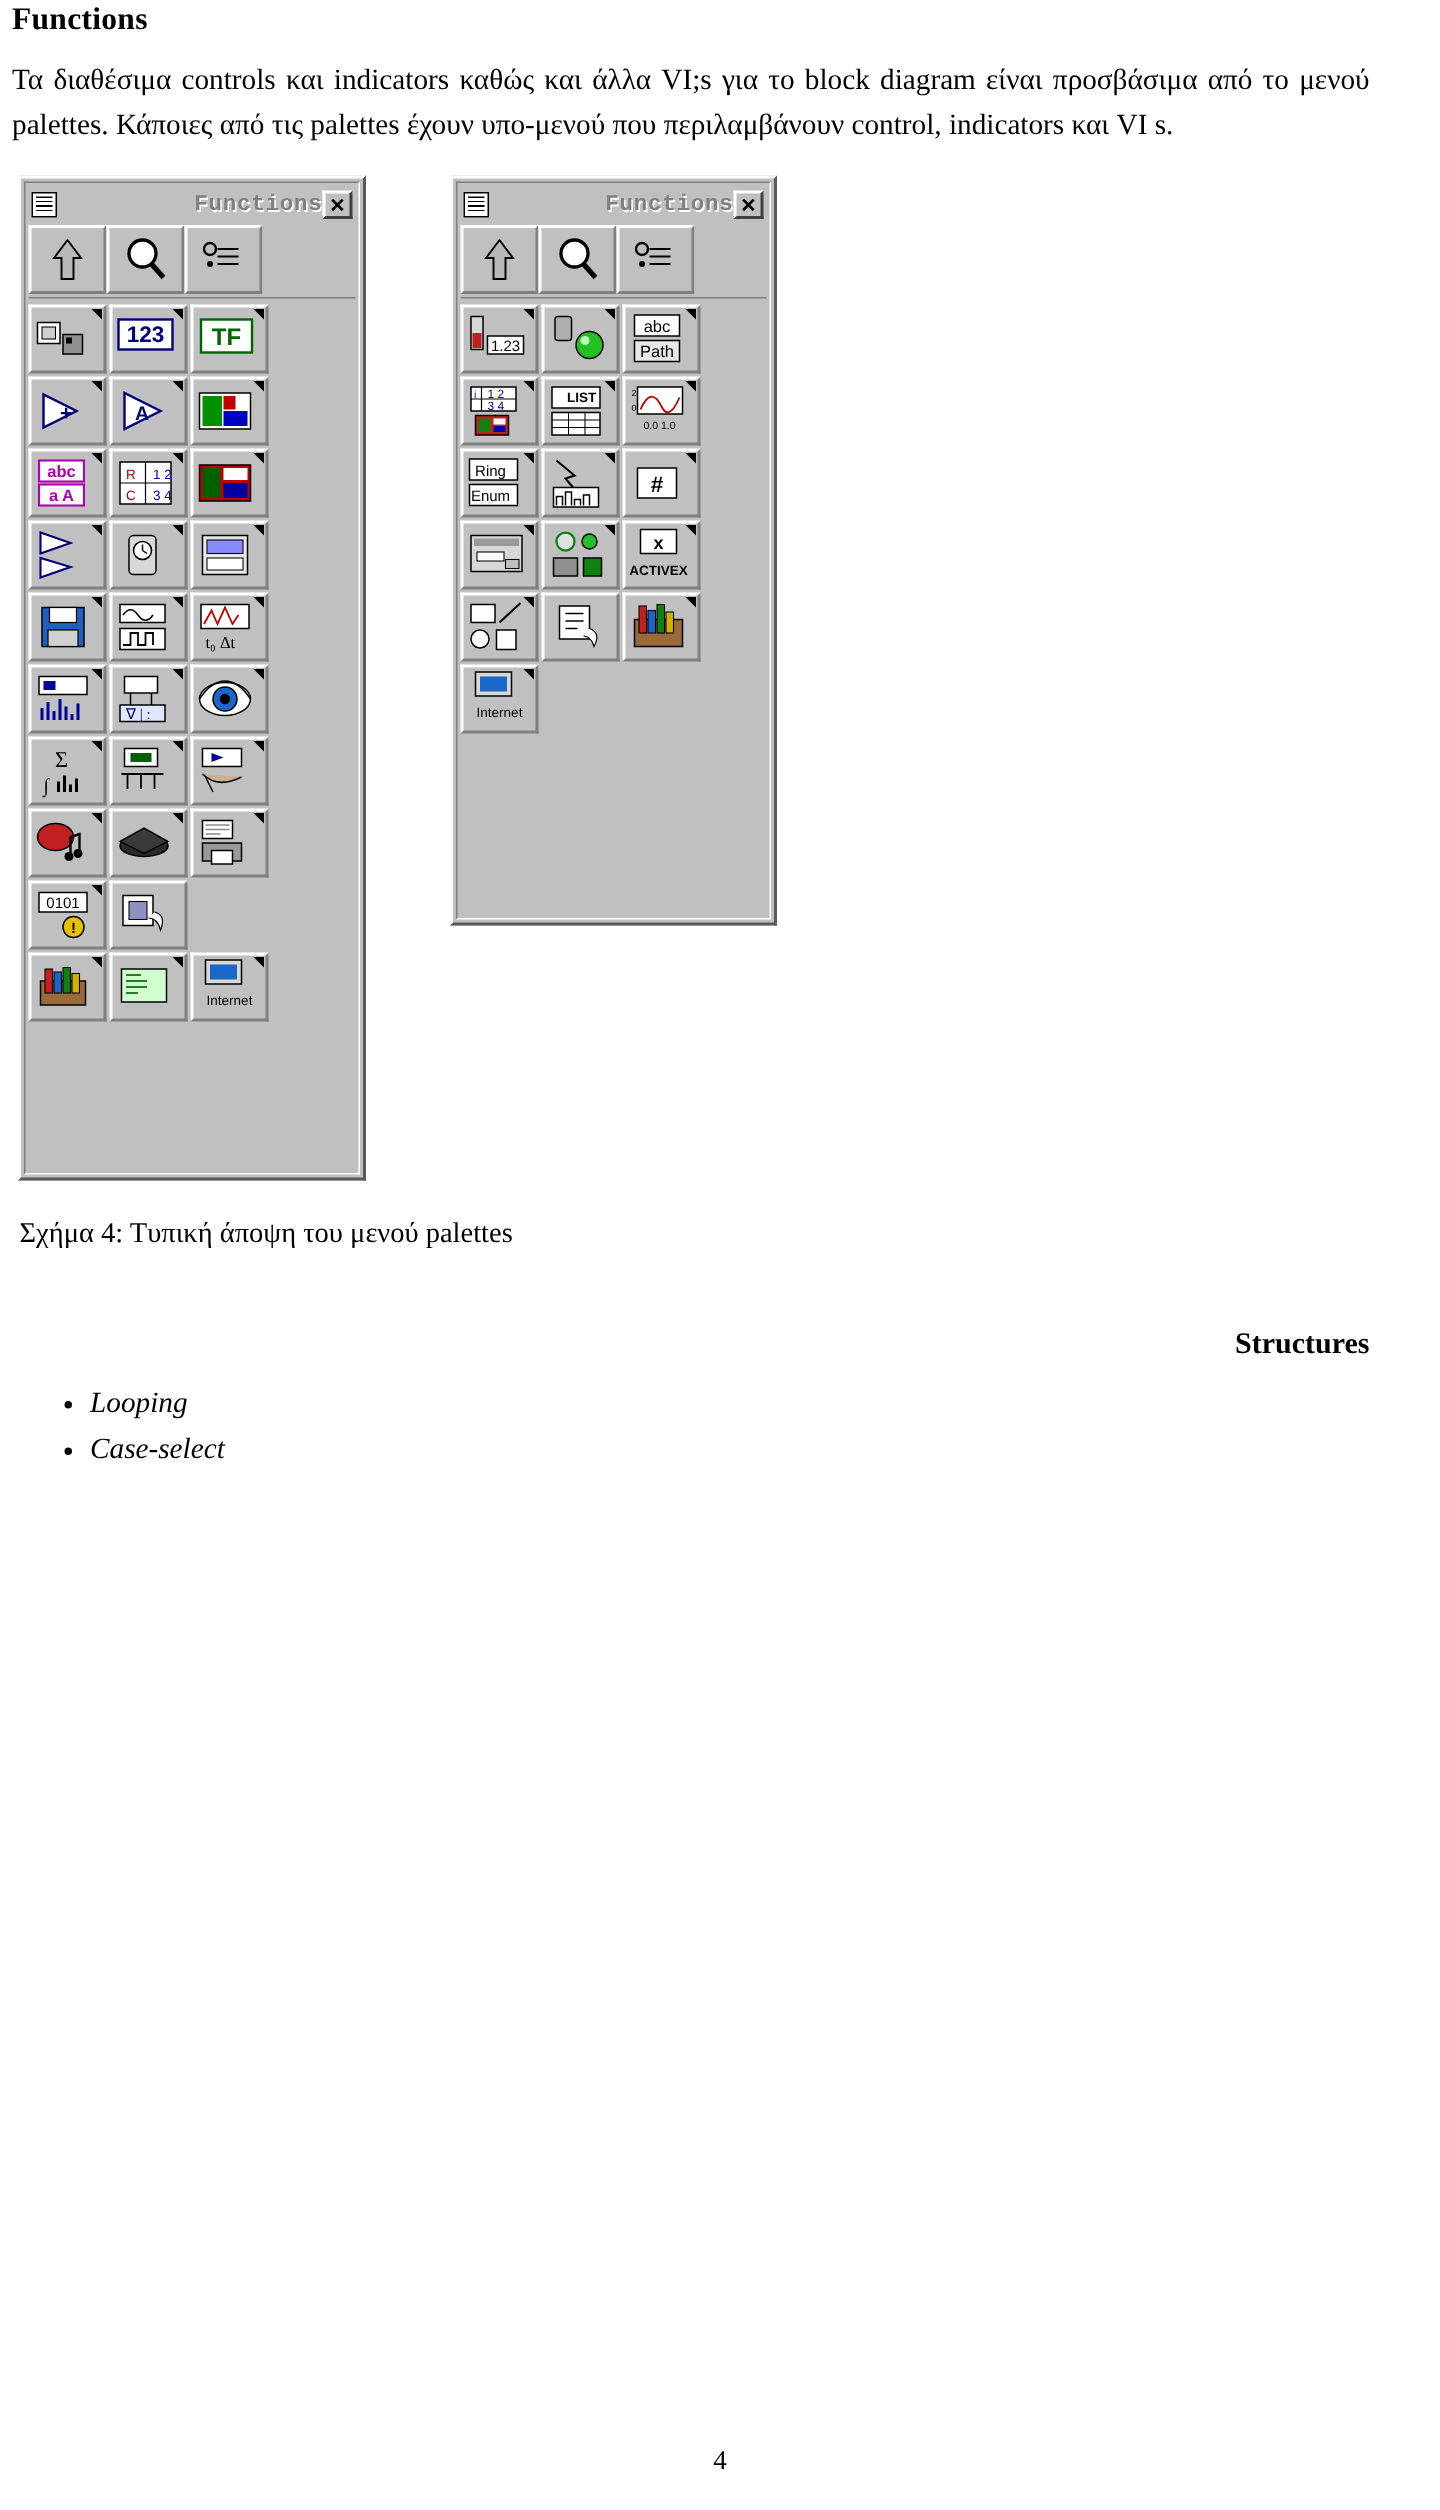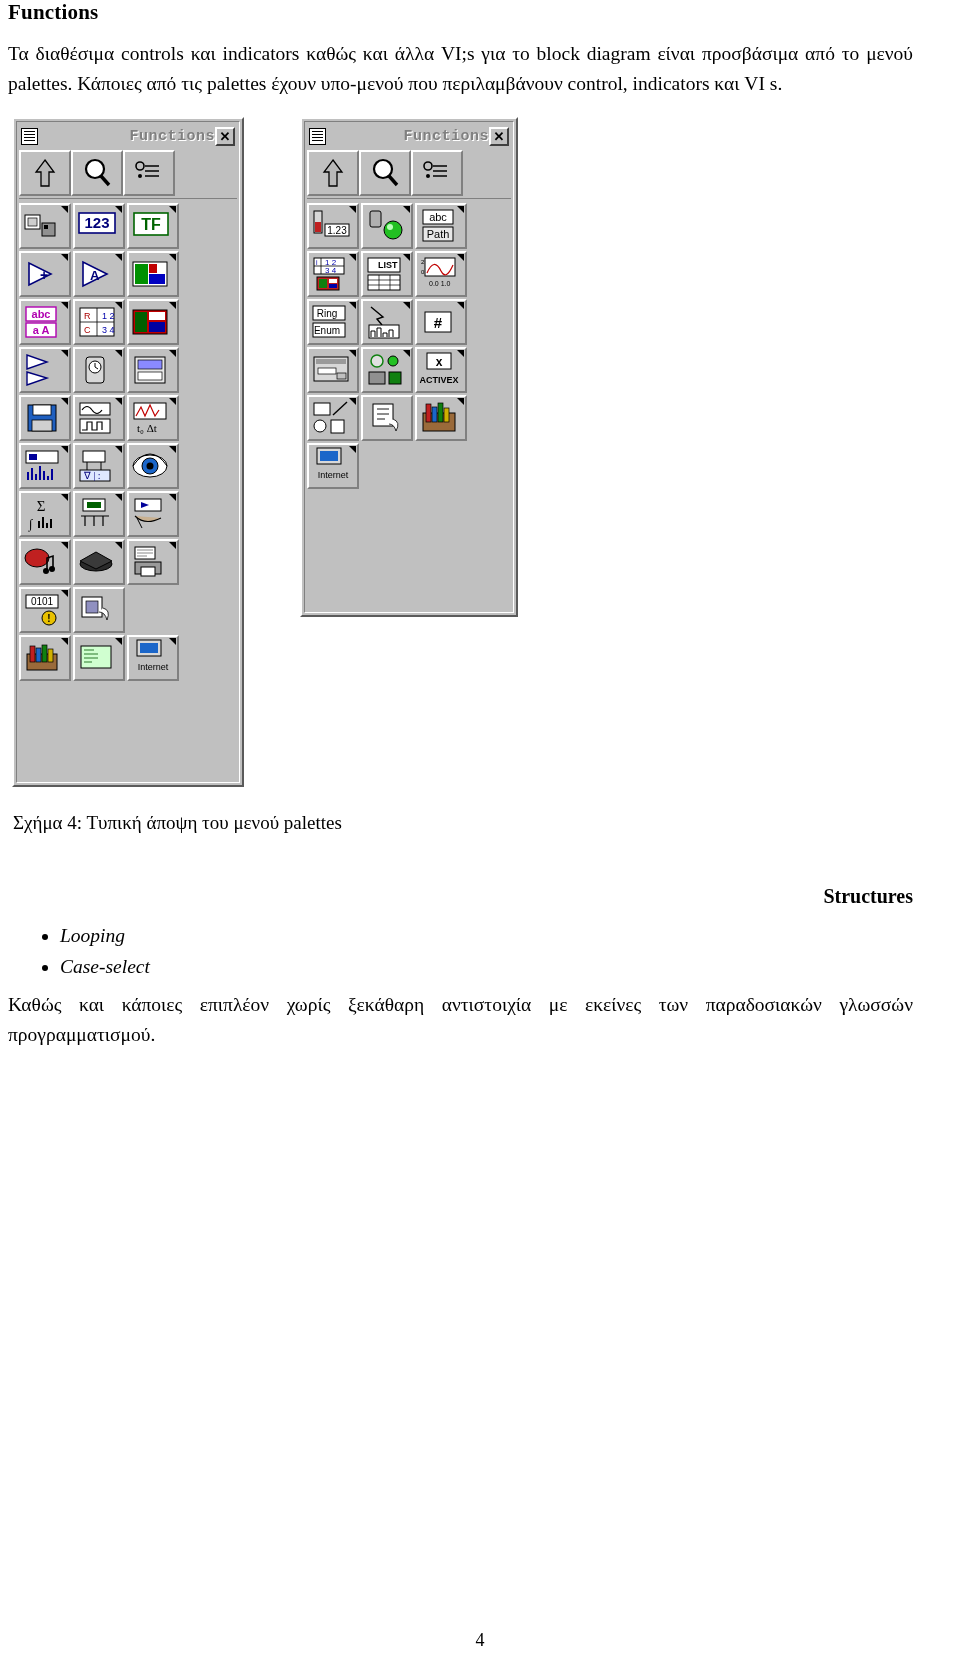--- a/index.html
+++ b/index.html
@@ -655,17 +655,16 @@
 
     <div class="spacer-lg"></div>
 
     <h2 class="section-title">Structures</h2>
 
     <ul class="bullets">
       <li>Looping</li>
       <li>Case-select</li>
     </ul>
 
-    <p class="body-text">Καθώς και κάποιες επιπλέον χωρίς ξεκάθαρη αντιστοιχία με εκείνες των παραδοσιακών γλωσσών προγραμματισμού.</p>
   </div>
 
   <div class="page-number">4</div>
 </div>
 
 </body></html>

